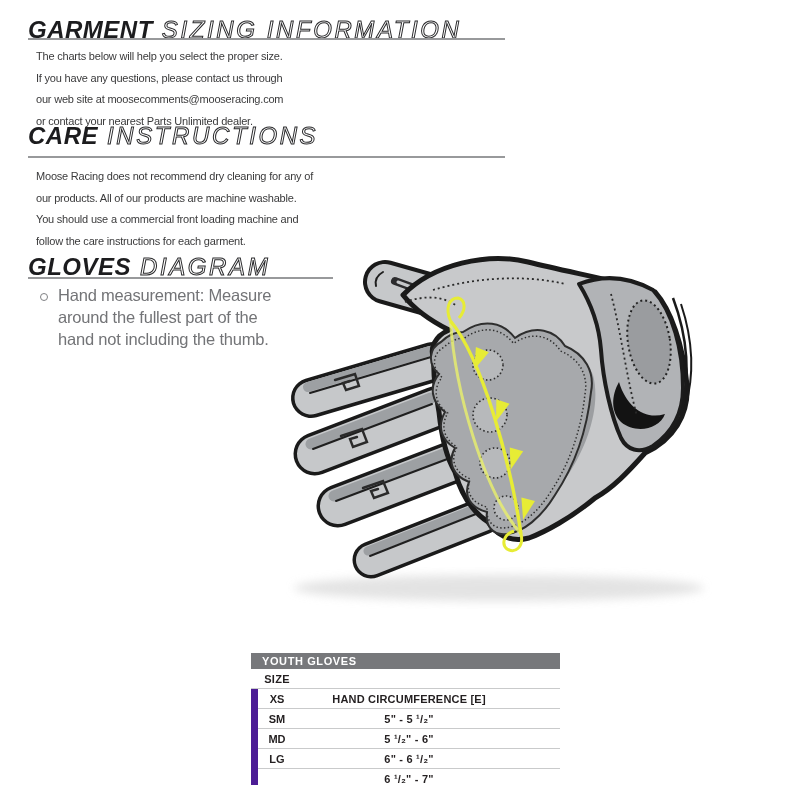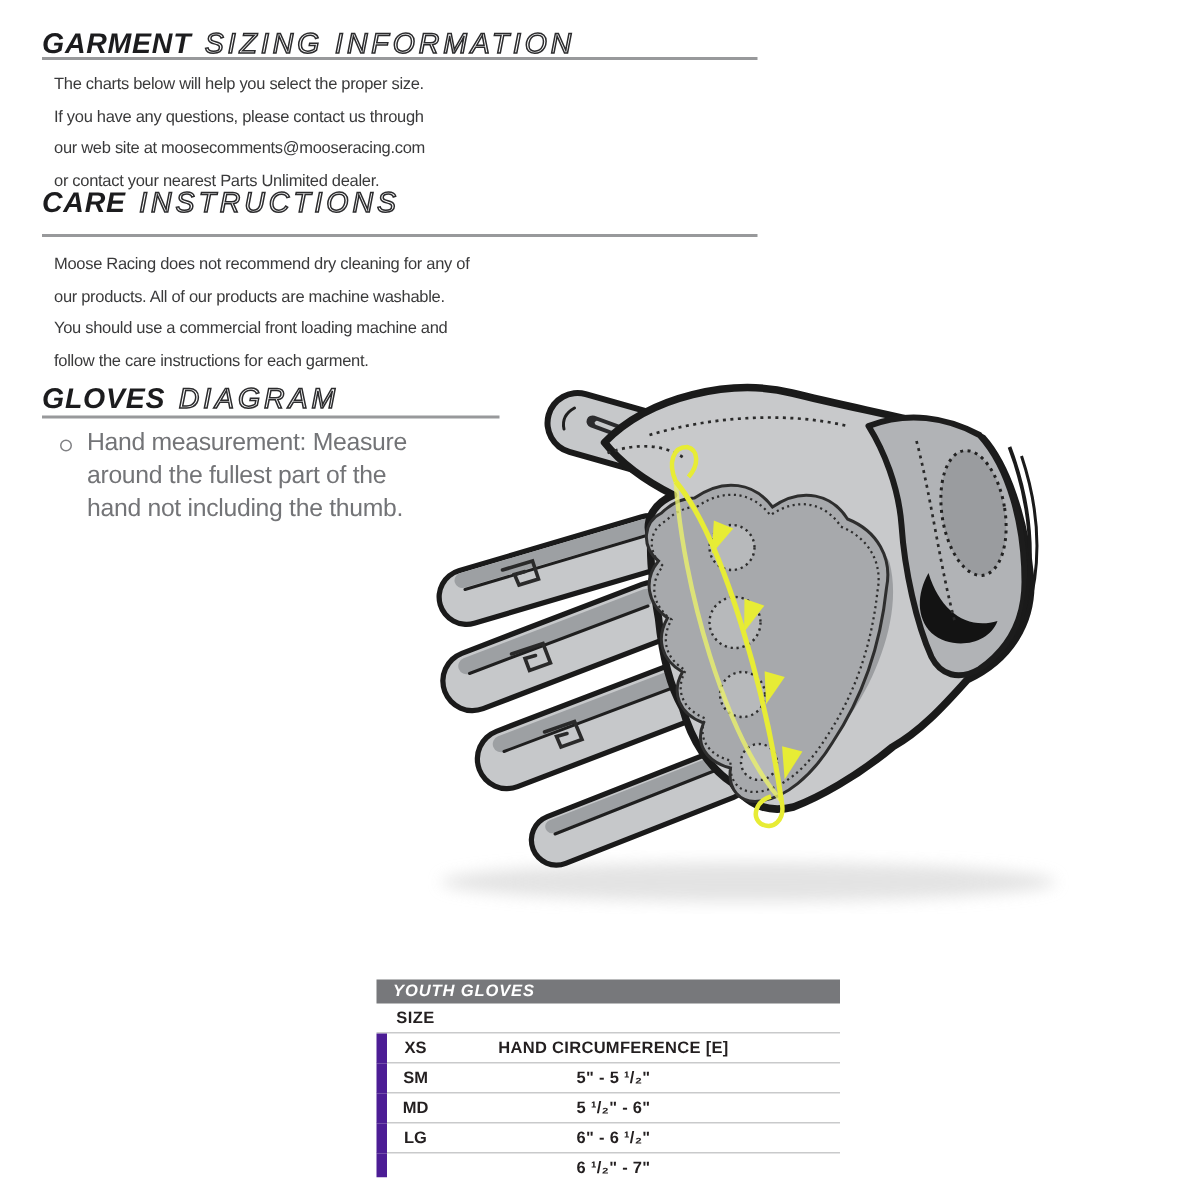--- a/index.html
+++ b/index.html
@@ -1,20 +1,20 @@
 <!DOCTYPE html>
 <html><head>
 <meta charset="utf-8">
 <style>
   html,body{margin:0;padding:0;background:#ffffff;}
   .page{position:relative;width:786px;height:785px;background:#ffffff;overflow:hidden;
         font-family:"Liberation Sans","DejaVu Sans",sans-serif;}
 
   
-  .hdr{position:absolute;left:28px;font-size:19px;line-height:20px;font-style:italic;
+  .hdr{position:absolute;left:28px;font-size:24px;line-height:20px;font-style:italic;
        white-space:nowrap;color:#1c1c1e;}
   .hdr-lead{font-weight:800;letter-spacing:.5px;margin-right:9px;}
   .hdr-rest{font-weight:400;letter-spacing:2.6px;color:#3f3f41;}
   @supports (-webkit-text-stroke: 1px #000){
     .hdr-rest{color:#ffffff;-webkit-text-stroke:1px #2b2b2d;}
   }
   .rule{position:absolute;left:28px;height:2px;background:#98999b;}
 
   .para{position:absolute;left:36px;width:450px;font-size:11px;line-height:21.5px;
         color:#3a3a3b;letter-spacing:-.2px;white-space:pre-line;}
@@ -23,21 +23,21 @@
         border:1.6px solid #808184;background:transparent;}
   .bullet-text{position:absolute;left:58px;top:284px;width:230px;font-size:16.5px;
         line-height:22px;color:#737477;letter-spacing:-.2px;white-space:pre-line;}
 
   
   .glove-wrap{position:absolute;left:283px;top:250px;width:432px;height:365px;}
 
   
   .gtable{position:absolute;left:251px;top:653px;width:309px;font-size:11px;color:#231f20;}
   .t-bar{height:16px;background:#77787b;color:#ffffff;font-weight:700;letter-spacing:.6px;
-         line-height:16px;padding-left:11px;box-sizing:border-box;font-size:11px;font-style:italic;}
+         line-height:16px;padding-left:11px;box-sizing:border-box;font-size:11px;}
   .t-row{display:flex;height:20px;line-height:20px;border-bottom:1px solid #c9cacb;
          box-sizing:border-box;font-weight:700;flex-direction:column;}
   .t-c1{width:146px;box-sizing:border-box;}
   .t-c1 .inner{display:inline-block;width:52px;text-align:center;}
   .t-c2{flex:1;border-left:7px solid #4c1d95;text-align:center;letter-spacing:.2px;}
   .t-head{letter-spacing:.3px;}
 </style>
 </head>
 <body>
 

